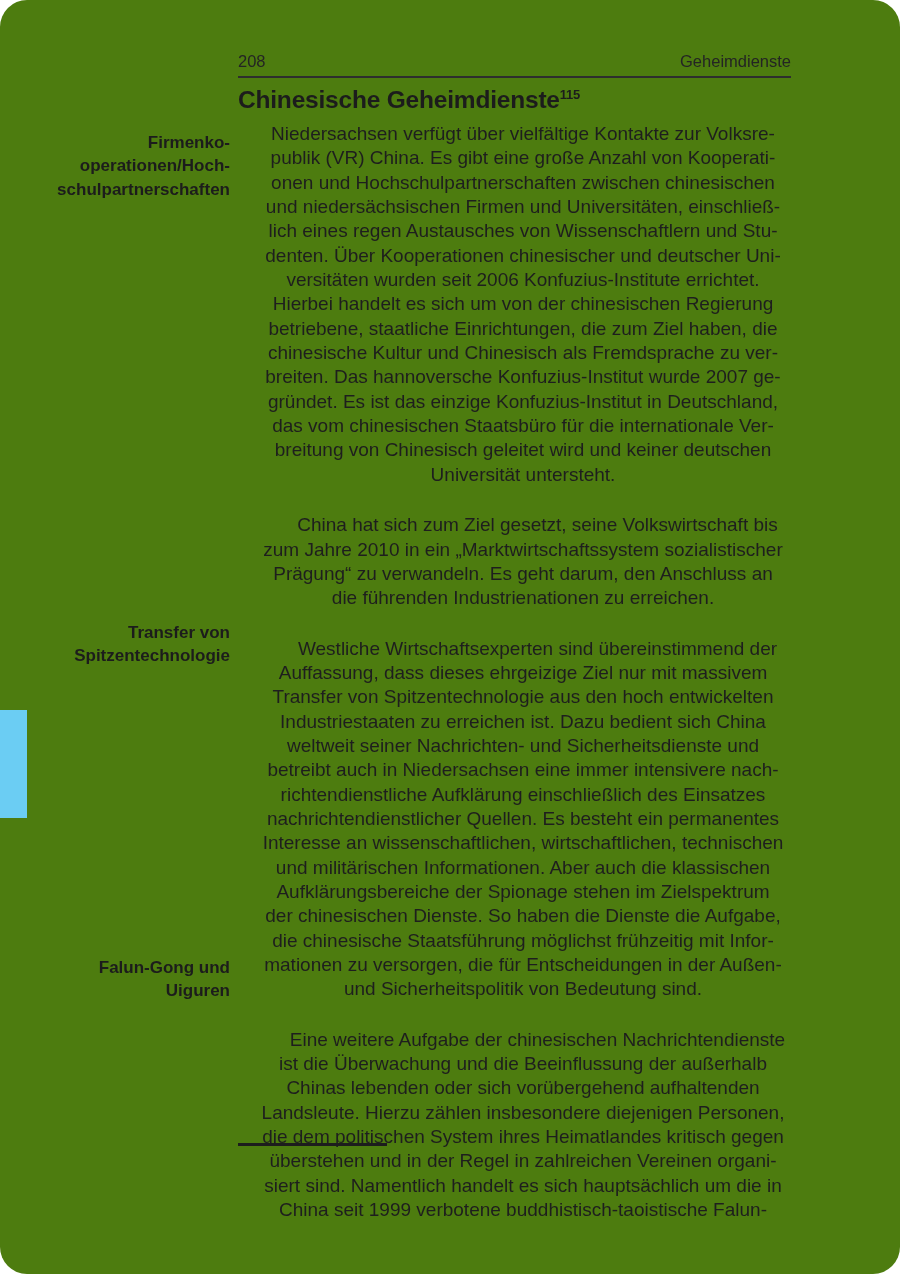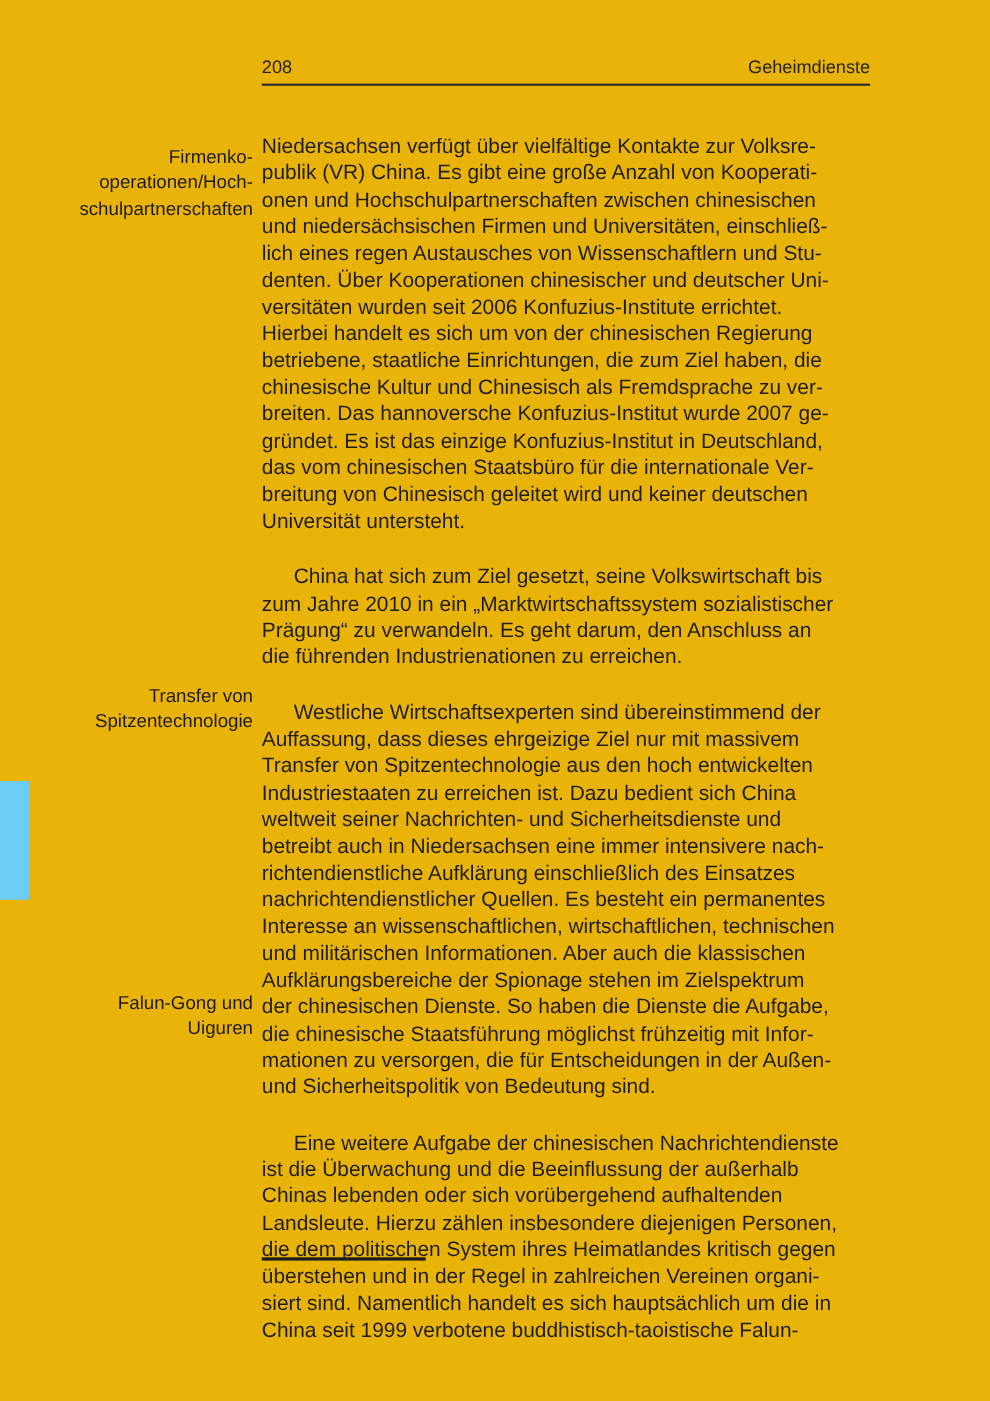--- a/index.html
+++ b/index.html
@@ -1,23 +1,24 @@
 <!DOCTYPE html>
 <html><head>
 <meta charset="utf-8">
 <style>
   html, body { margin: 0; padding: 0; }
   body { background: #ffffff; font-family: "Liberation Sans", sans-serif; }
   .page {
     position: relative;
     width: 900px;
     height: 1274px;
-    background: #eab308;
+    background: #4d7c0f;
     overflow: hidden;
     color: #1e1e1e;
+    border-radius: 27px;
   }
   .accent-bar {
     position: absolute;
     left: 0;
     top: 710px;
     width: 27px;
     height: 108px;
     background: #6bcdf3;
   }
   .page-header {
@@ -47,43 +48,44 @@
     font-size: 13px;
     font-weight: bold;
     vertical-align: super;
     line-height: 0;
   }
   .body-text {
     position: absolute;
     top: 122px;
     left: 238px;
     width: 570px;
+    text-align: center;
   }
   .para {
     margin: 0;
     font-size: 19px;
     line-height: 24.35px;
     white-space: pre-line;
     color: #1e1e1e;
   }
   .para.indented { text-indent: 29px; margin-top: 26px; }
   .margin-note {
     position: absolute;
     left: 38px;
     width: 192px;
     text-align: right;
-    font-weight: normal;
+    font-weight: bold;
     font-size: 17px;
     line-height: 23.3px;
     white-space: pre-line;
     color: #1c1c1c;
   }
   .note-1 { top: 131px; }
   .note-2 { top: 581px; margin-top: 40px; }
-  .note-3 { top: 900px; }
+  .note-3 { top: 956px; }
   .footnote-rule {
     position: absolute;
     top: 1143px;
     left: 238px;
     width: 149px;
     height: 2.5px;
     background: #1d1d1d;
   }
   .footnote {
     position: absolute;
@@ -109,20 +111,21 @@
 
 <div class="page">
 
   <div class="accent-bar" style="background: rgb(107, 205, 243);"></div>
 
   <div class="page-header">
     <span>208</span>
     <span>Geheimdienste</span>
   </div>
 
+  <h1 class="page-title"><span>Chinesische Geheimdienste</span><sup>115</sup></h1>
 
   <div class="margin-note note-1">Firmenko-
 operationen/Hoch-
 schulpartnerschaften</div>
   <div class="margin-note note-2">Transfer von
 Spitzentechnologie</div>
   <div class="margin-note note-3">Falun-Gong und
 Uiguren</div>
 
   <div class="body-text">

